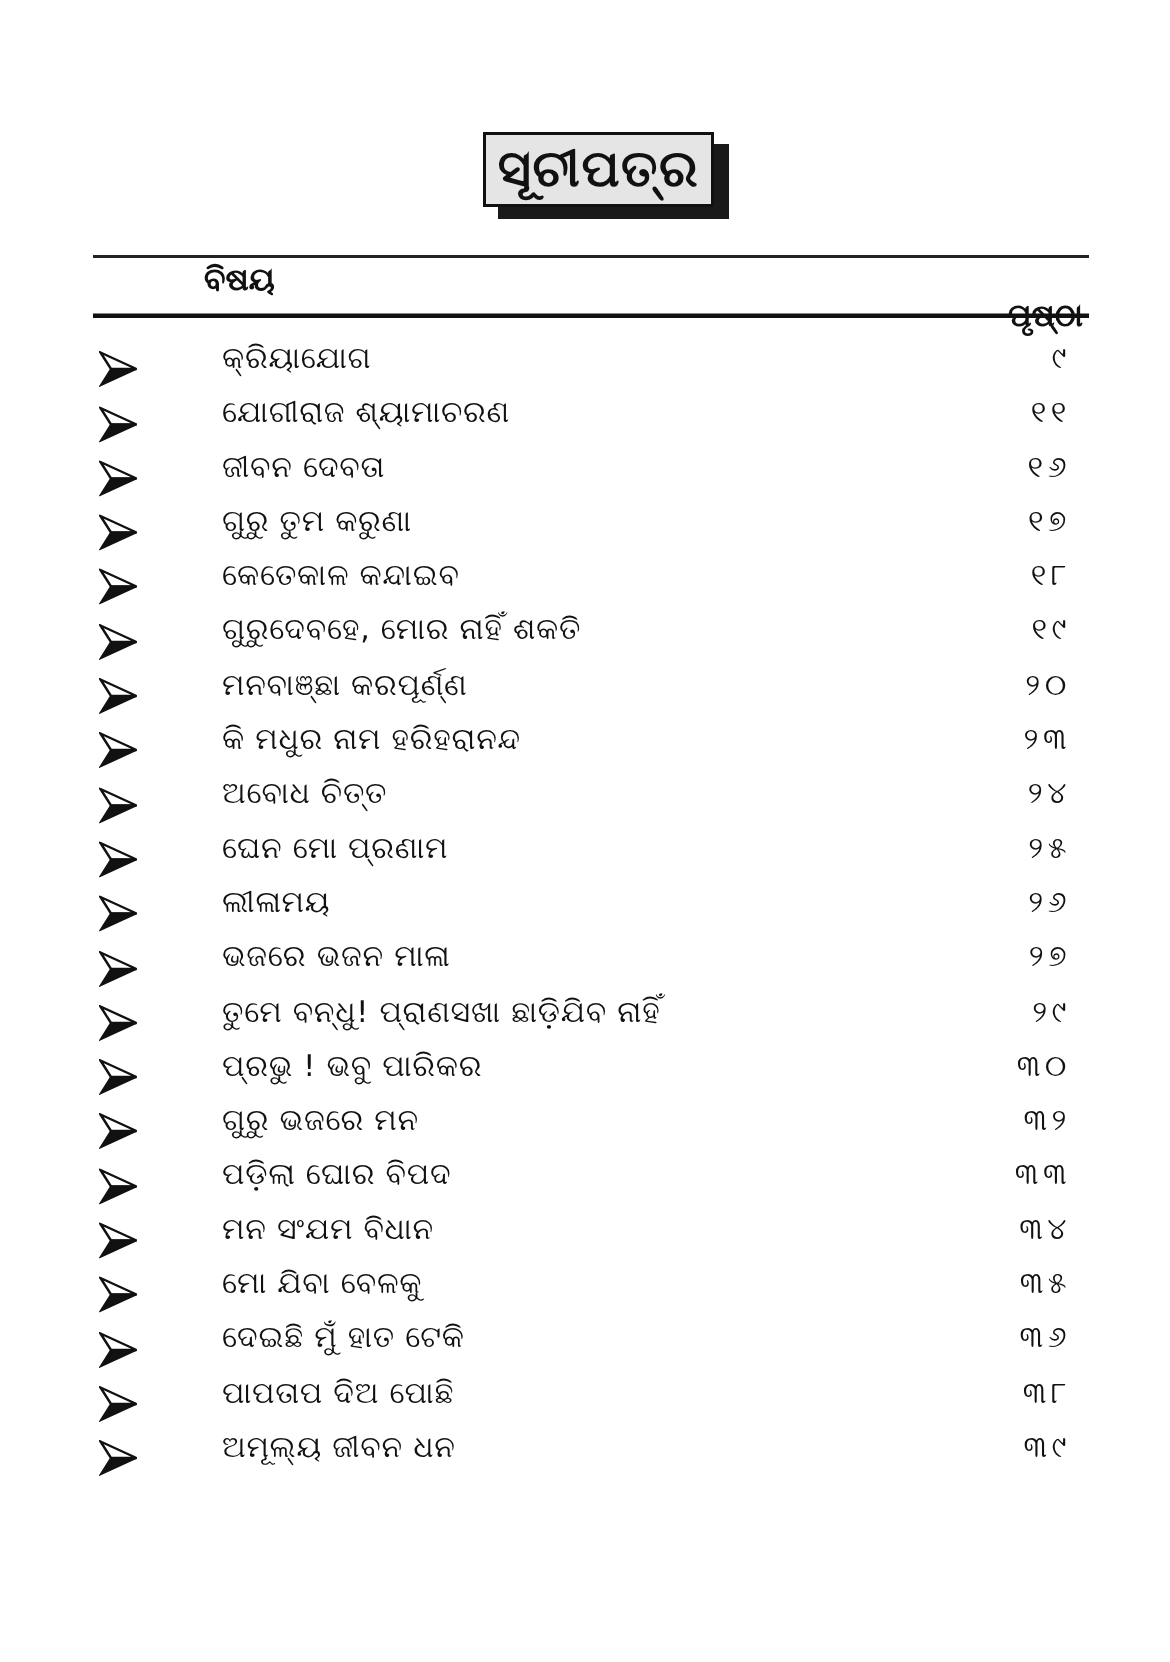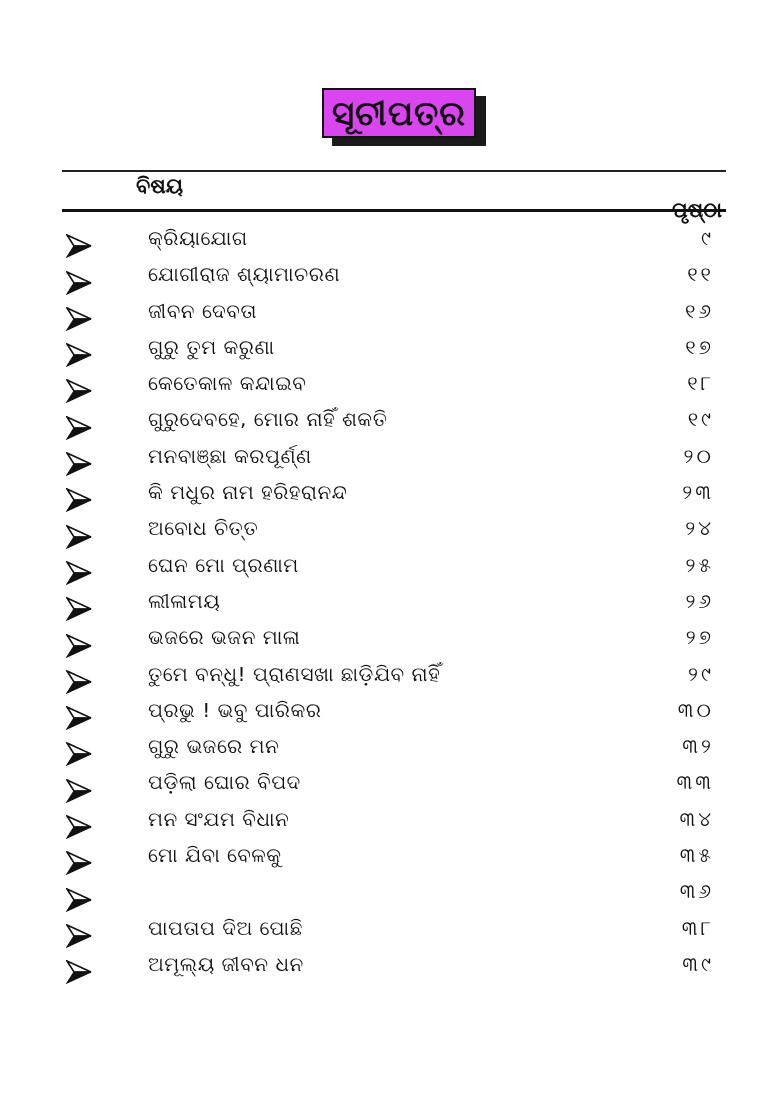--- a/index.html
+++ b/index.html
@@ -9,21 +9,21 @@
     }
     .title-wrap {
       position: absolute; left: 322px; top: 88px; width: 154px; height: 48px;
     }
     .title-shadow {
       position: absolute; left: 10px; top: 8px; width: 154px; height: 50px;
       background: #1a1a1a;
     }
     .title-box {
       position: absolute; left: 0; top: 0; width: 150px; height: 46px;
-      background: #d946ef; border: 2px solid #111;
+      background: #e5e5e5; border: 2px solid #111;
       display: flex; align-items: center; justify-content: center;
       font-size: 34px; font-weight: bold; letter-spacing: 1px;
     }
     .rule-top {
       position: absolute; left: 62px; top: 170px; width: 664px; height: 2px; background: #222;
     }
     .rule-bottom {
       position: absolute; left: 62px; top: 209px; width: 664px; height: 3px; background: #111;
     }
     .hdr-subject {
@@ -204,20 +204,21 @@
       <polygon points="1,23 25,12 8,12" fill="#111" stroke="#111" stroke-width="1.2"></polygon>
     </svg>
     <span class="title-text">ମୋ ଯିବା ବେଳକୁ</span>
     <span class="page-num">୩୫</span>
   </div>
     <div class="row">
     <svg class="arrow" viewBox="0 0 26 24">
       <polygon points="1,1 25,12 8,12" fill="#fff" stroke="#111" stroke-width="1.6" stroke-linejoin="miter"></polygon>
       <polygon points="1,23 25,12 8,12" fill="#111" stroke="#111" stroke-width="1.2"></polygon>
     </svg>
+    <span class="title-text">ଦେଇଛି ମୁଁ ହାତ ଟେକି</span>
     <span class="page-num">୩୬</span>
   </div>
     <div class="row">
     <svg class="arrow" viewBox="0 0 26 24">
       <polygon points="1,1 25,12 8,12" fill="#fff" stroke="#111" stroke-width="1.6" stroke-linejoin="miter"></polygon>
       <polygon points="1,23 25,12 8,12" fill="#111" stroke="#111" stroke-width="1.2"></polygon>
     </svg>
     <span class="title-text">ପାପତାପ ଦିଅ ପୋଛି</span>
     <span class="page-num">୩୮</span>
   </div>

